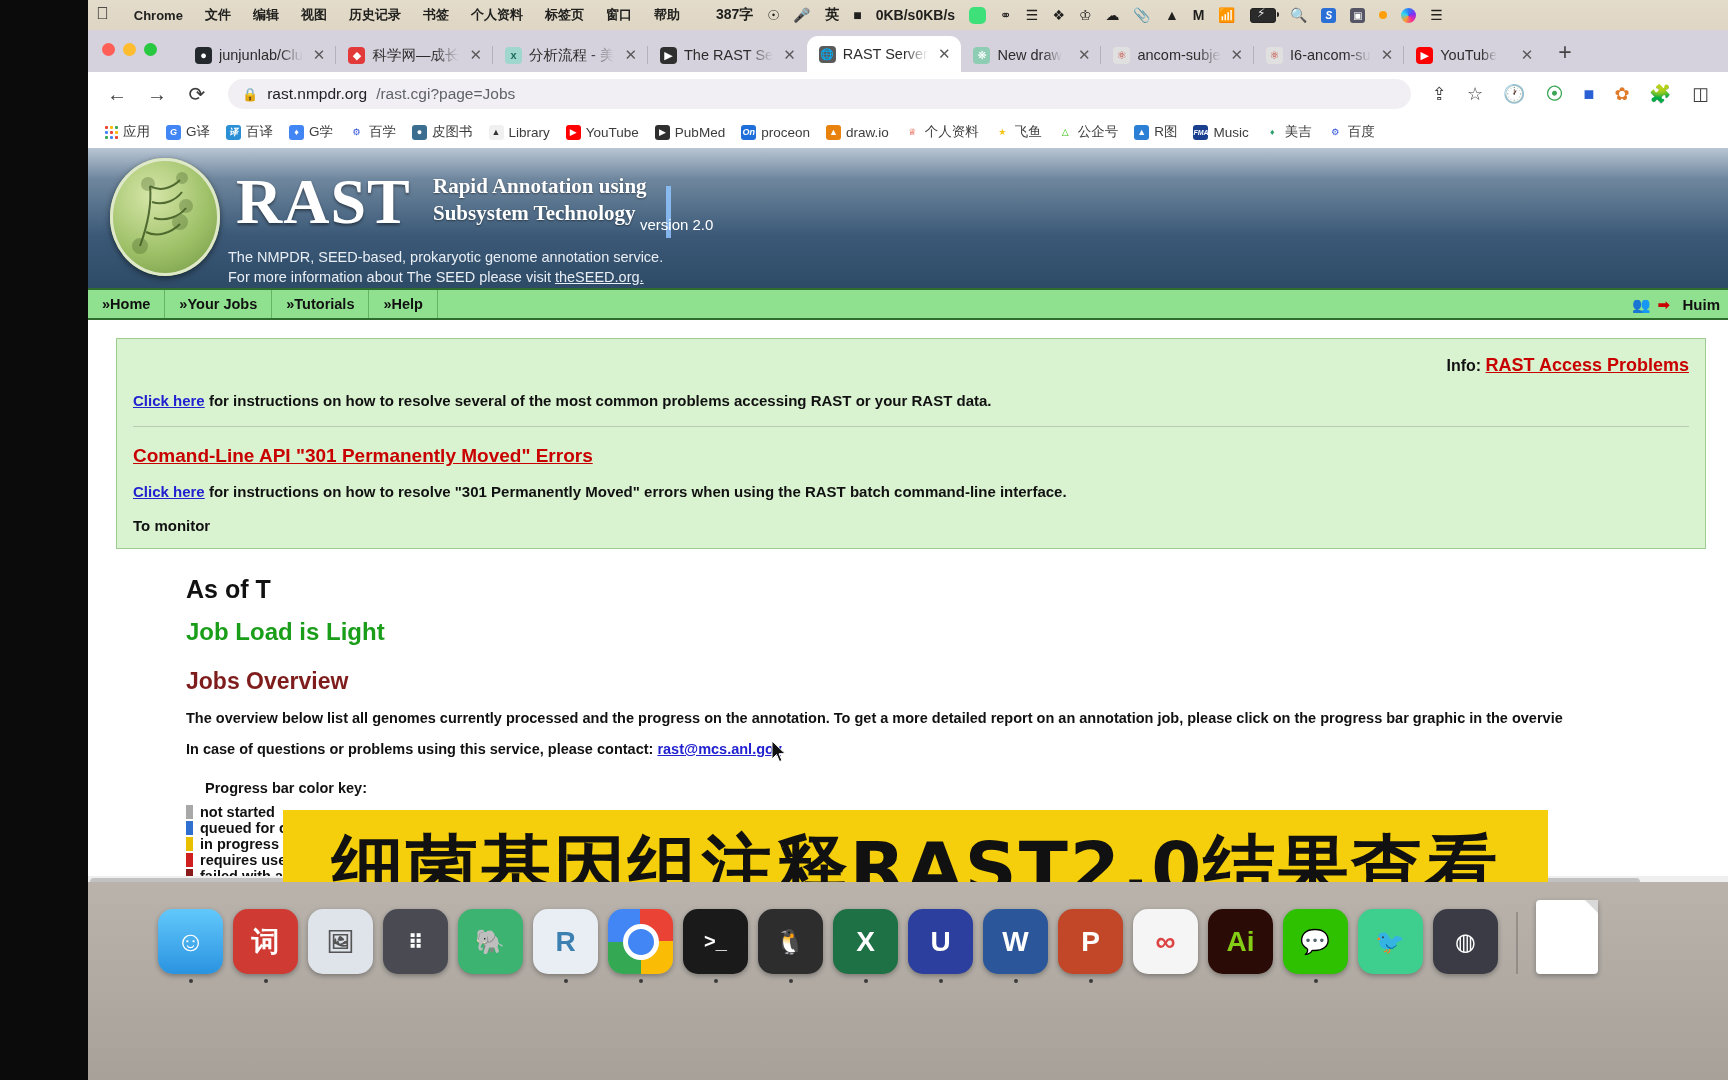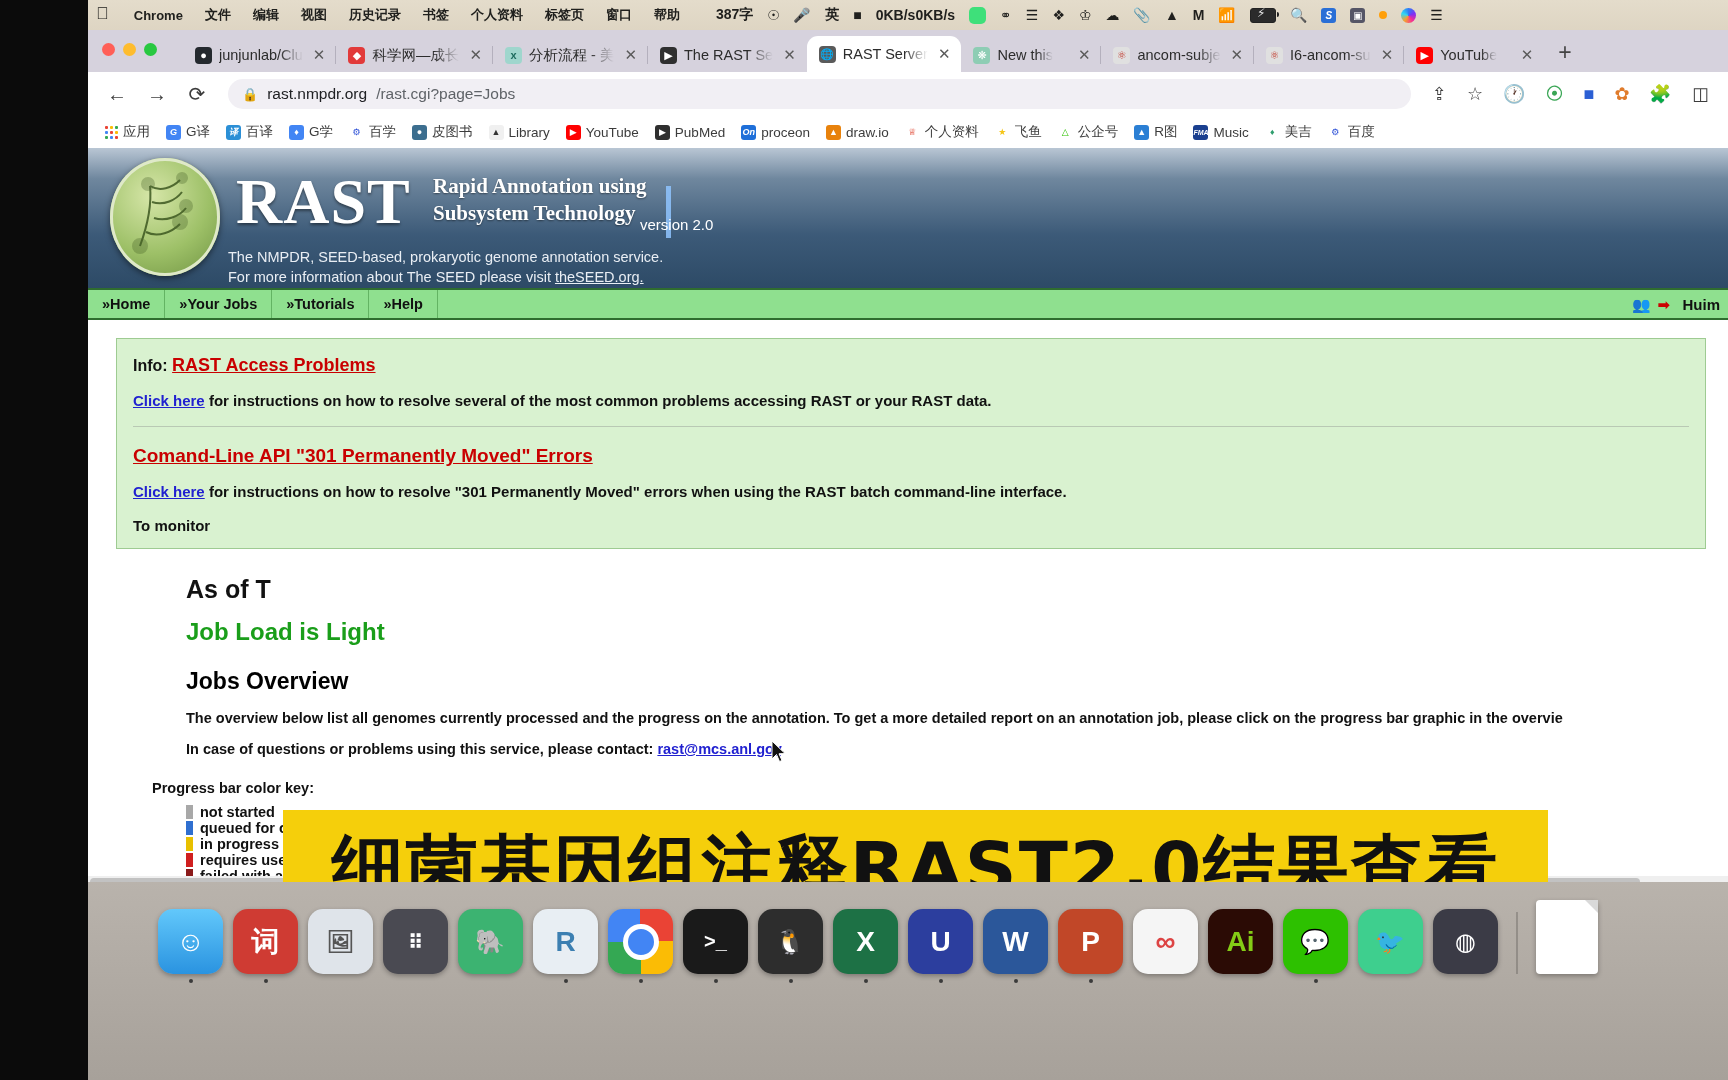--- a/index.html
+++ b/index.html
@@ -84,35 +84,35 @@
   .rastdesc a{color:#e9eef4;text-decoration:underline;}
 
   .greenbar{height:28px;background:#8fe08f;border-top:2px solid #2f6d2f;border-bottom:2px solid #2f6d2f;
             display:flex;align-items:center;font-size:14.5px;font-weight:bold;color:#111;position:relative;}
   .gitem{padding:0 14px;height:100%;display:flex;align-items:center;border-right:1px solid #63b463;}
   .guser{position:absolute;right:8px;top:0;height:100%;display:flex;align-items:center;gap:7px;font-size:15px;}
   .gicon{width:18px;height:16px;display:inline-block;}
 
   .content{padding:18px 0 0 0;position:relative;}
   .infobox{margin:0 22px 0 28px;background:#d9f2d0;border:1px solid #9ecb92;padding:16px 16px 14px 16px;}
-  .infobox .row1{font-size:16px;font-weight:bold;color:#111;}
+  .infobox .row1{font-size:16px;font-weight:bold;color:#111;text-align:right;}
   .infobox .row1 b{color:#c90000;text-decoration:underline;font-size:18px;}
   .infobox .line{font-size:15px;font-weight:bold;color:#111;margin-top:16px;}
   .infobox .line a{color:#2121d0;text-decoration:underline;}
   .hr{height:1px;background:#b9c9b4;margin:17px 0 0 0;}
   .infobox .hdr2{margin-top:18px;font-size:19px;font-weight:bold;color:#c90000;text-decoration:underline;}
   .infobox .monitor{margin-top:17px;font-size:15px;font-weight:bold;color:#111;}
 
   .asof{margin:26px 0 0 98px;font-size:25px;font-weight:bold;color:#111;}
   .jobload{margin:14px 0 0 98px;font-size:24px;font-weight:bold;color:#111;}
   .jobload span{color:#1a9e1a;}
-  .jobsover{margin:22px 0 0 98px;font-size:23px;font-weight:bold;color:#000000;}
+  .jobsover{margin:22px 0 0 98px;font-size:23px;font-weight:bold;color:#7f1d1d;}
   .ptext{margin:15px 0 0 98px;font-size:14.5px;font-weight:bold;color:#111;}
   .ptext a{color:#2121d0;text-decoration:underline;}
-  .pbkey{margin:23px 0 0 64px;font-size:14.5px;font-weight:bold;color:#111;}
+  .pbkey{margin:23px 0 0 117px;font-size:14.5px;font-weight:bold;color:#111;}
   .keylist{margin:8px 0 0 98px;}
   .keyrow{display:flex;align-items:center;gap:7px;font-size:14.5px;font-weight:bold;color:#111;line-height:16px;}
   .swatch{width:7px;height:14px;display:inline-block;}
 
   
   .caption{position:absolute;left:195px;top:490px;width:1265px;height:118px;background:#f5cf0b;
            display:flex;align-items:center;justify-content:center;z-index:40;}
   .caption span{font-size:72px;font-weight:bold;color:#111;letter-spacing:2px;
            font-family:"DejaVu Sans","Liberation Sans",sans-serif;}
 
@@ -240,21 +240,21 @@
         <div class="tab active">
 
           <span class="fav" style="background:#5a5a5a">🌐</span>
           <span class="tlabel">RAST Server</span>
           <span class="x">✕</span>
         </div>
 
         <div class="tab nosep">
 
           <span class="fav" style="background:#8ecdb4">❋</span>
-          <span class="tlabel">New this</span>
+          <span class="tlabel">New draw</span>
           <span class="x">✕</span>
         </div>
 
         <div class="tab">
           <i class="sep"></i>
           <span class="fav" style="background:#e0e0e0;color:#c0392b">⚛</span>
           <span class="tlabel">ancom-subje</span>
           <span class="x">✕</span>
         </div>
 

